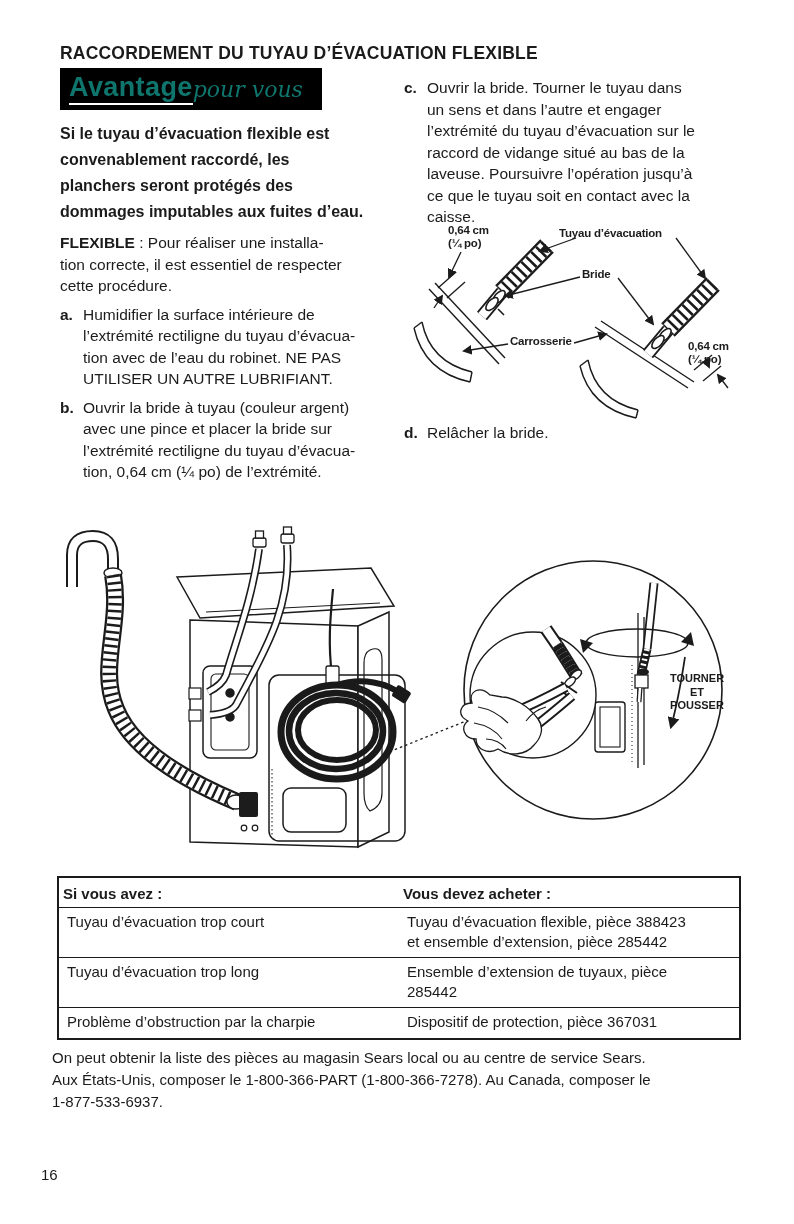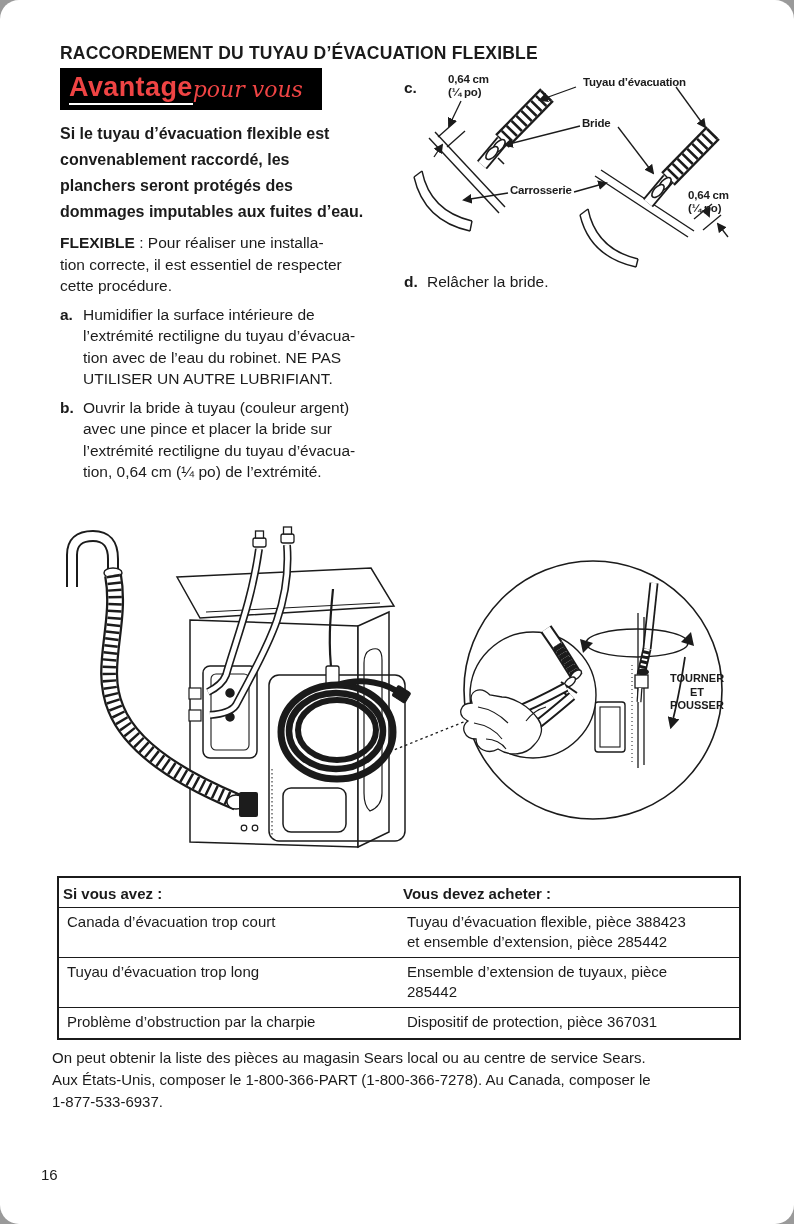--- a/index.html
+++ b/index.html
@@ -1,23 +1,23 @@
 <!DOCTYPE html>
 <html><head>
 <meta charset="utf-8">
 <style>
   html,body{margin:0;padding:0;background:#9a9a9a;}
   .page{position:relative;width:794px;height:1224px;background:#fff;margin:0 auto;
-        font-family:"Liberation Sans",sans-serif;color:#1b1b1b;overflow:hidden;border-radius:19px;}
+        font-family:"Liberation Sans",sans-serif;color:#1b1b1b;overflow:hidden;}
   .pre{white-space:pre-line;}
   .page-title{position:absolute;left:60px;top:31px;font-size:17.5px;font-weight:bold;letter-spacing:.2px;}
   .col-left{position:absolute;left:60px;top:68px;width:342px;}
   .col-right{position:absolute;left:404px;top:68px;width:368px;}
   .body-text{font-size:15.5px;line-height:21.5px;}
-  .logo{background:#000;color:#ef4444;width:244px;height:38px;display:flex;align-items:center;padding:2px 9px;}
+  .logo{background:#000;color:#0f766e;width:244px;height:38px;display:flex;align-items:center;padding:2px 9px;}
   .logo-brand{font-weight:bold;font-size:27px;letter-spacing:.4px;line-height:1;display:inline-block;
               border-bottom:2.5px solid #fff;padding-bottom:2px;}
   .logo-tagline{font-family:"DejaVu Serif","Liberation Serif",serif;font-style:italic;font-size:22px;margin-left:0;}
   .intro{font-weight:bold;font-size:16px;line-height:26px;margin:11px 0 0;}
   .para{margin:7px 0 0;}
   .item{position:relative;padding-left:23px;margin:7px 0 0;}
   .item .lbl{position:absolute;left:0;top:0;font-weight:bold;}
   .blbl{font-weight:bold;}
   .clamp-diagram{position:relative;height:198px;margin-top:-6px;}
   .dlabel{position:absolute;font-weight:bold;font-size:11.5px;line-height:13px;letter-spacing:-.2px;}
@@ -70,20 +70,27 @@
       <span class="pre">Ouvrir la bride à tuyau (couleur argent)
 avec une pince et placer la bride sur
 l’extrémité rectiligne du tuyau d’évacua-
 tion, 0,64 cm (¼ po) de l’extrémité.</span>
     </div>
   </div>
 
   <div class="col-right">
     <div class="item body-text" style="margin-top:9px;">
       <span class="lbl">c.</span>
+      <span class="pre">Ouvrir la bride. Tourner le tuyau dans
+un sens et dans l’autre et engager
+l’extrémité du tuyau d’évacuation sur le
+raccord de vidange situé au bas de la
+laveuse. Poursuivre l’opération jusqu’à
+ce que le tuyau soit en contact avec la
+caisse.</span>
     </div>
 
     <div class="clamp-diagram">
       <svg viewBox="0 0 366 198" width="366" height="198">
         <defs>
           <marker id="ah1" viewBox="0 0 10 10" refX="8" refY="5" markerWidth="7.5" markerHeight="7.5" orient="auto">
             <path d="M0,0 L10,5 L0,10 Z" fill="#1b1b1b"></path>
           </marker>
         </defs>
 
@@ -138,21 +145,21 @@
           <path d="M104,122 L60,129" marker-end="url(#ah1)"></path>
           <path d="M170,121 L202,112" marker-end="url(#ah1)"></path>
           <path d="M290,148 L308,133"></path>
             <path d="M299,159 L317,144"></path>
           <path d="M301,136 L305,145" marker-end="url(#ah1)"></path>
           <path d="M324,166 L314,153" marker-end="url(#ah1)"></path>
         </g>
       </svg>
       <div class="dlabel pre" style="left:44px;top:2px;">0,64 cm
 (¼ po)</div>
-      <div class="dlabel" style="left:155px;top:5px;margin-left:24px;">Tuyau d’évacuation</div>
+      <div class="dlabel" style="left:155px;top:5px;">Tuyau d’évacuation</div>
       <div class="dlabel" style="left:178px;top:46px;">Bride</div>
       <div class="dlabel" style="left:106px;top:113px;">Carrosserie</div>
       <div class="dlabel pre" style="left:284px;top:118px;">0,64 cm
 (¼ po)</div>
     </div>
 
     <div class="item body-text" style="margin-top:2px;">
       <span class="lbl">d.</span>
       <span class="pre">Relâcher la bride.</span>
     </div>
@@ -272,21 +279,21 @@
 
   <table class="parts-table">
     <thead>
       <tr>
         <th class="col-cond">Si vous avez :</th>
         <th>Vous devez acheter :</th>
       </tr>
     </thead>
     <tbody>
       <tr>
-        <td class="pre">Canada d’évacuation trop court</td>
+        <td class="pre">Tuyau d’évacuation trop court</td>
         <td class="pre">Tuyau d’évacuation flexible, pièce 388423
 et ensemble d’extension, pièce 285442</td>
       </tr>
       <tr>
         <td class="pre">Tuyau d’évacuation trop long</td>
         <td class="pre">Ensemble d’extension de tuyaux, pièce
 285442</td>
       </tr>
       <tr>
         <td class="pre">Problème d’obstruction par la charpie</td>

